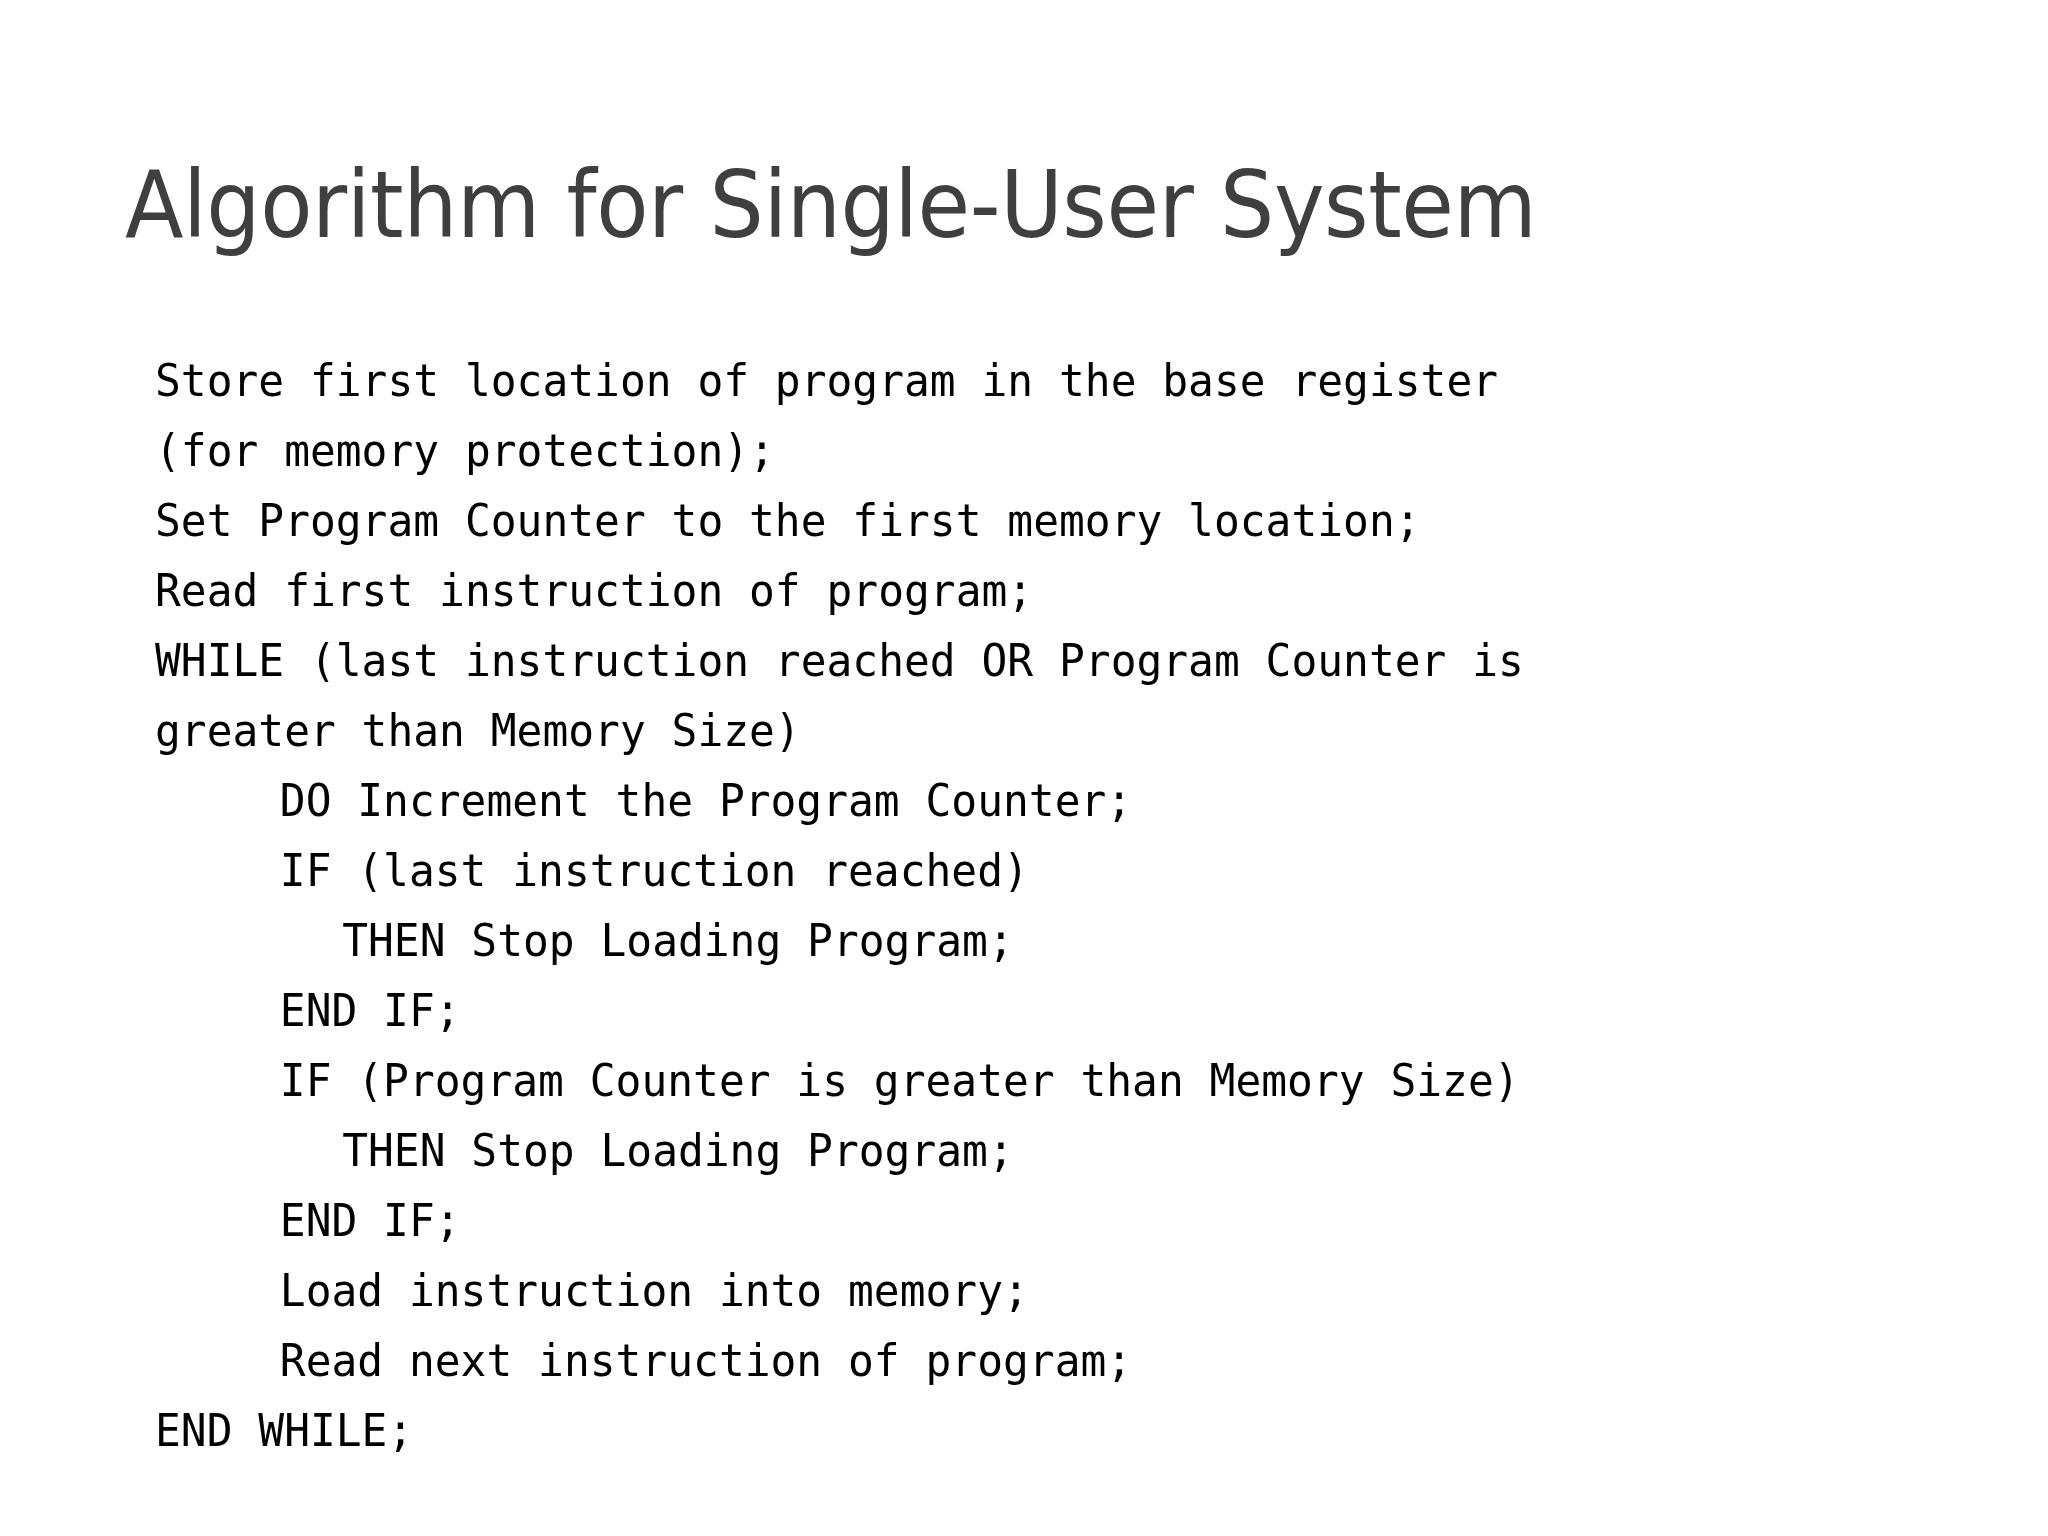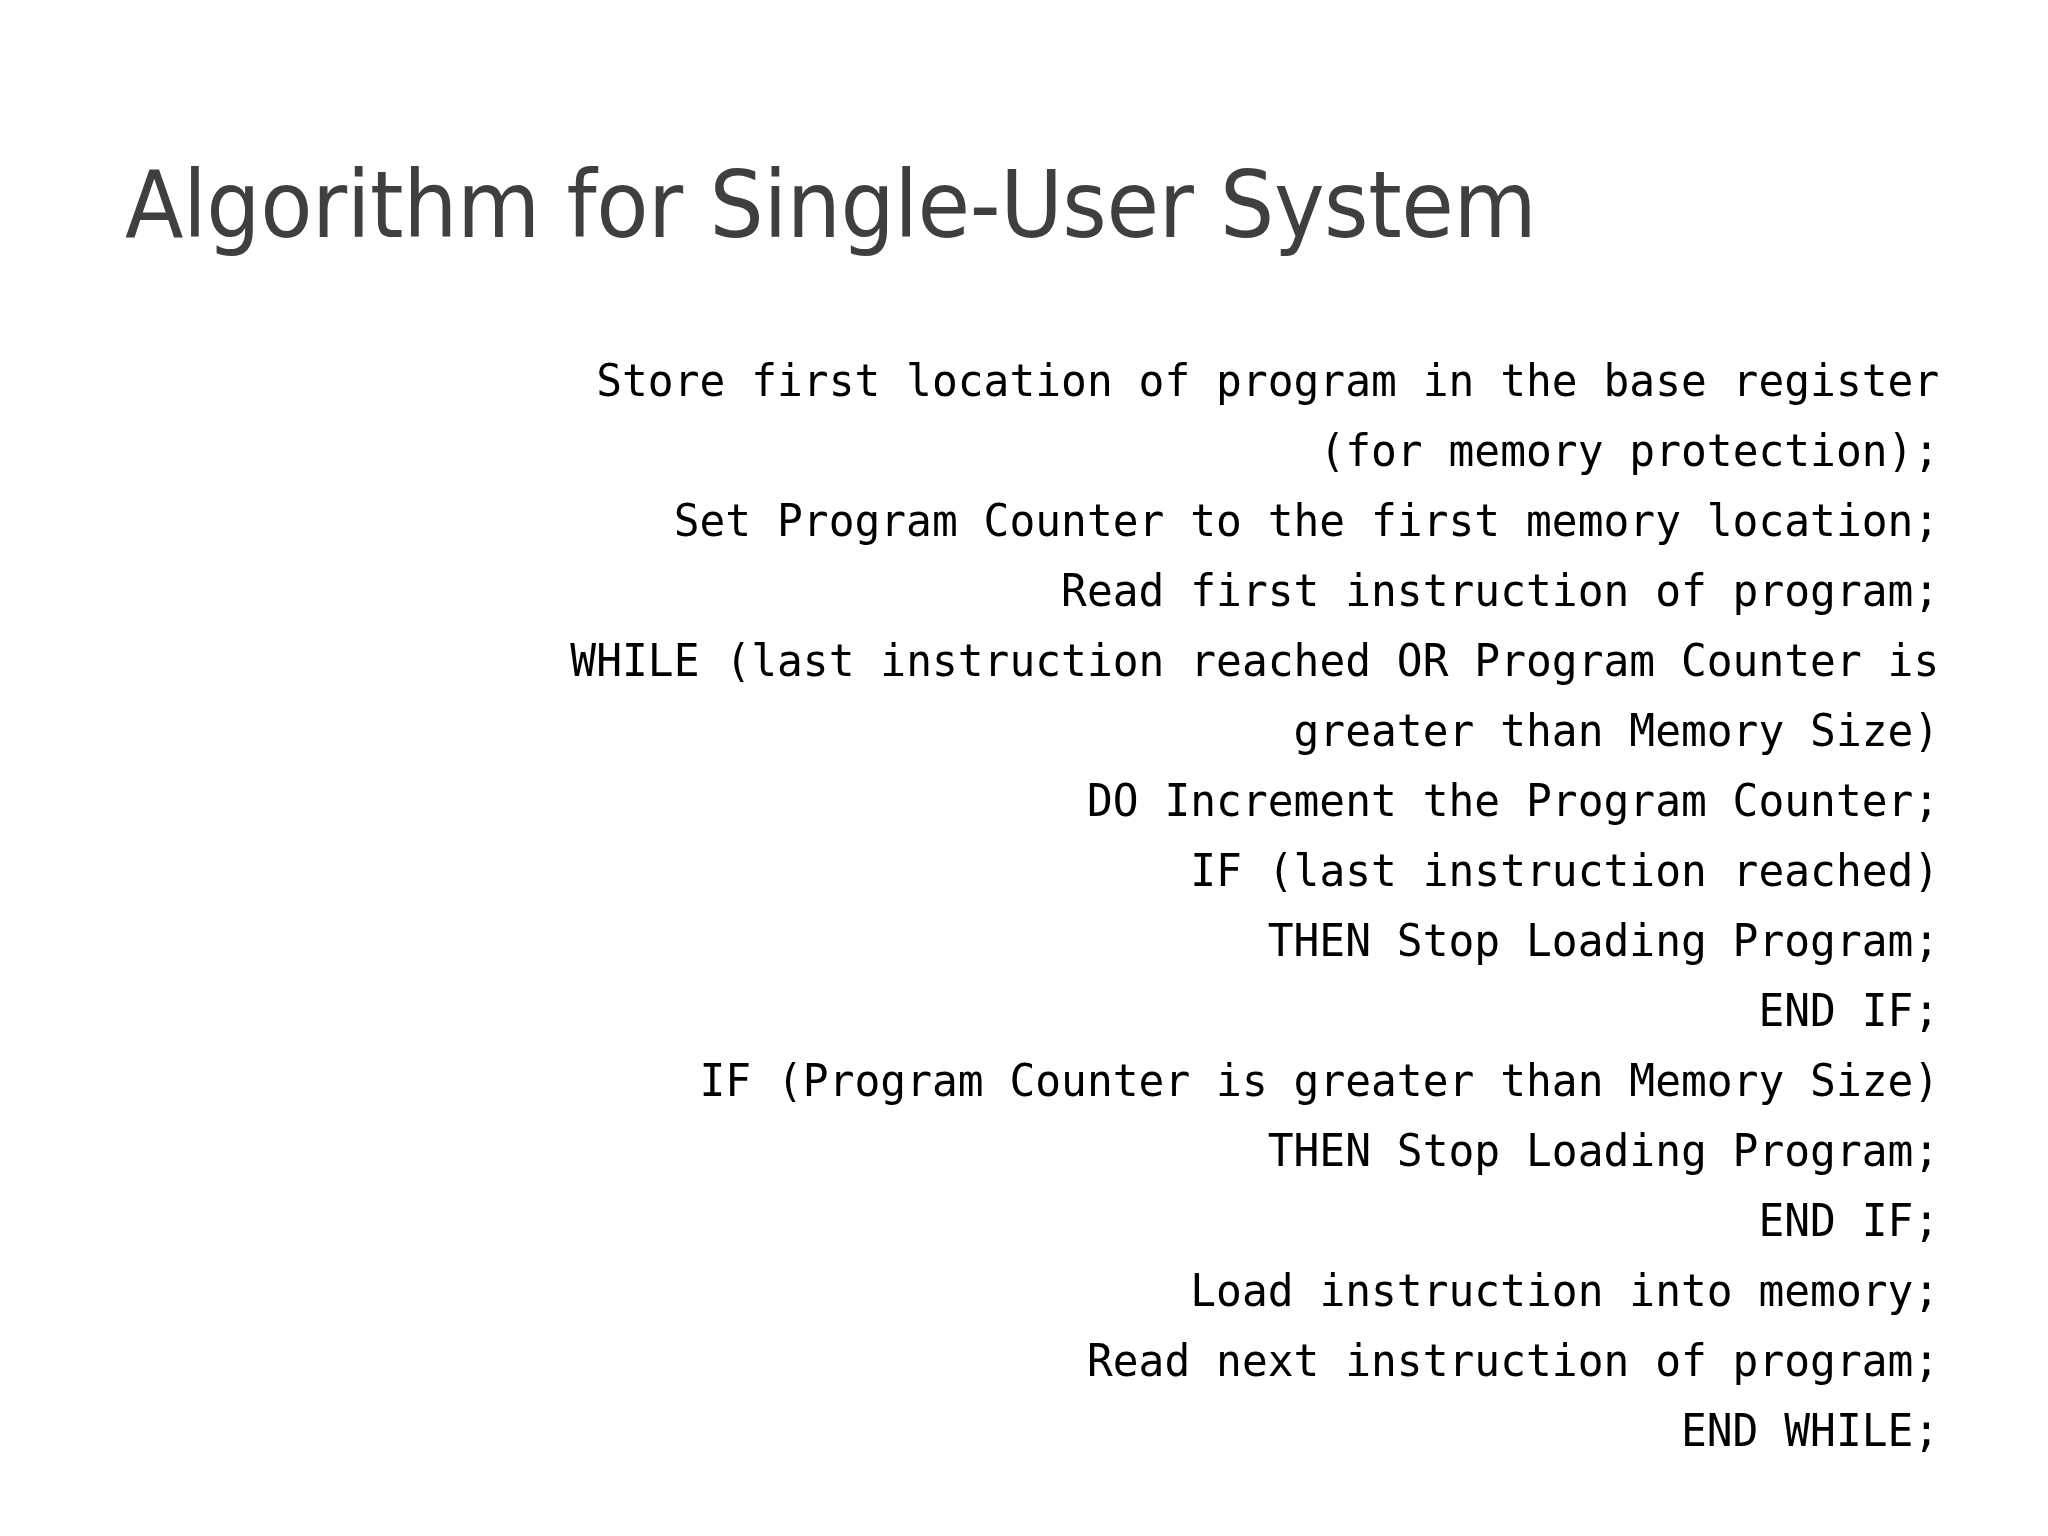--- a/index.html
+++ b/index.html
@@ -38,21 +38,20 @@
     transform: scaleX(0.93);
     transform-origin: left top;
   }
 
   
   .body-block {
     position: absolute;
     left: 148px;
     top: 346px;
     width: 1830px;
-    text-align: right;
   }
 
   .code-line {
     color: #000000;
     font-family: "DejaVu Sans Mono", "Liberation Mono", monospace;
     font-size: 44px;
     line-height: 70px;
     font-weight: 400;
     white-space: pre;
     letter-spacing: 0px;

